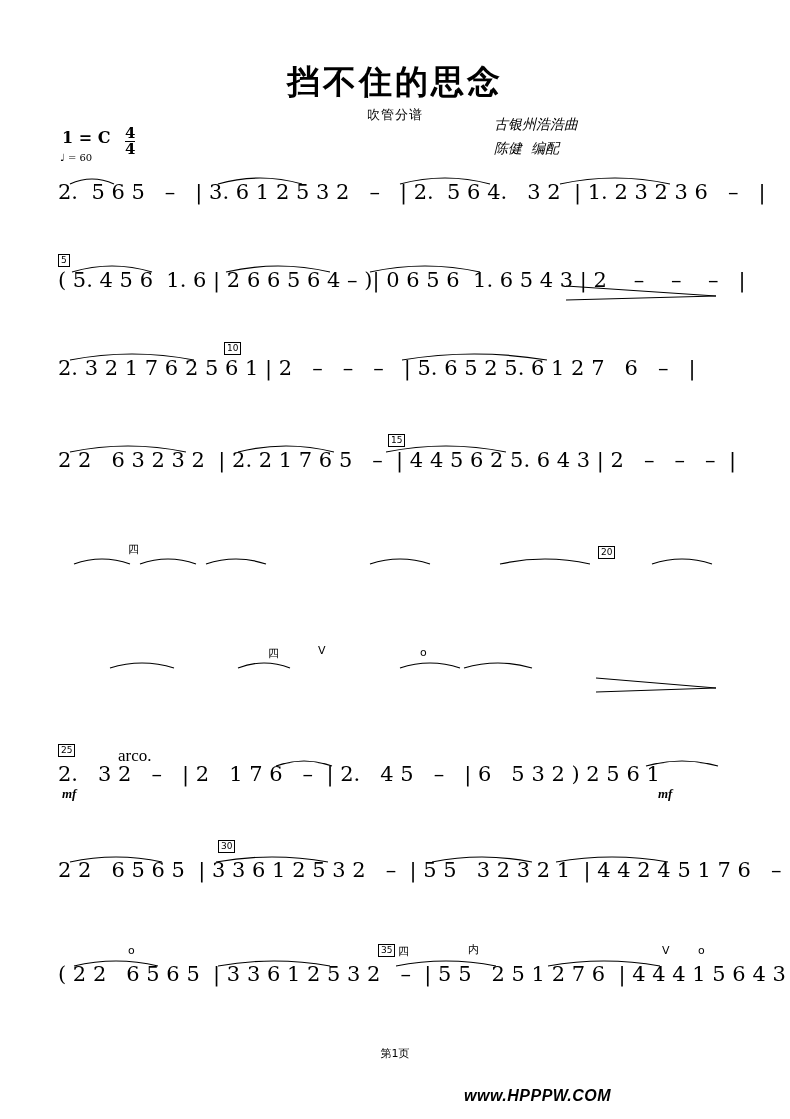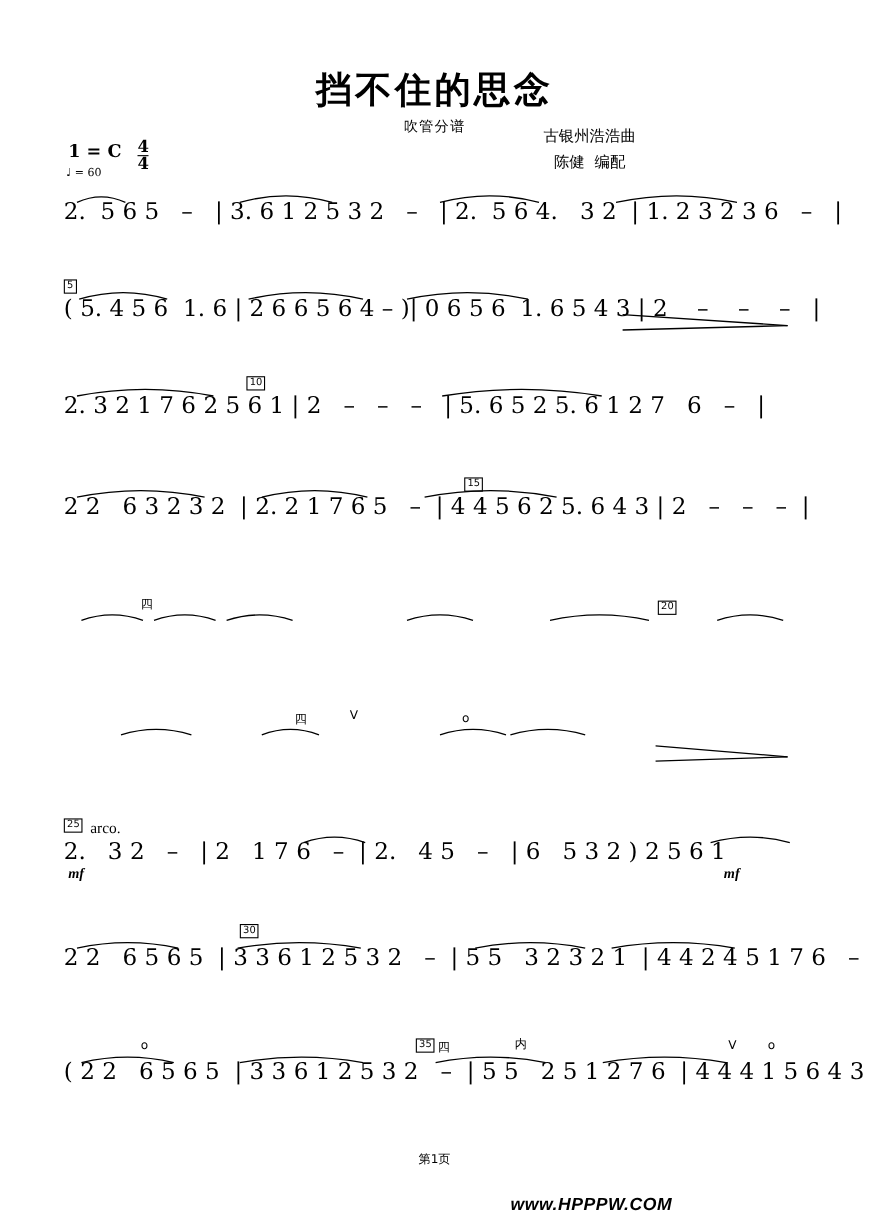--- a/index.html
+++ b/index.html
@@ -40,24 +40,25 @@
     width: 790px;
     text-align: center;
     font-family: "DejaVu Sans", sans-serif;
     font-size: 13px;
     letter-spacing: 1px;
   }
   .credits {
     position: absolute;
     top: 112px;
     right: 55px;
-    text-align: center;
+    text-align: left;
     font-family: "DejaVu Serif", serif;
     font-size: 14px;
     line-height: 24px;
+    font-style: italic;
   }
   .credit-line { white-space: pre; }
 
   
   .keysig {
     position: absolute;
     top: 128px;
     left: 62px;
     font-family: "DejaVu Serif", serif;
     font-size: 16px;
@@ -118,21 +119,22 @@
     font-size: 13px;
   }
   .marking {
     position: absolute;
     font-family: "DejaVu Sans", sans-serif;
     font-size: 11px;
   }
   .arco {
     position: absolute;
     font-family: "Liberation Serif", serif;
-    font-size: 14px;
+    font-size: 17px;
+    margin-left: 36px;
   }
   
   .overlay {
     position: absolute;
     left: 0; top: 0;
     width: 790px; height: 1119px;
     pointer-events: none;
   }
   .footer-page {
     position: absolute;
@@ -171,21 +173,21 @@
   <div class="meter">
     <span class="num">4</span>
     <span class="den">4</span>
   </div>
   <div class="tempo">♩ = 60</div>
 
   <div id="systems">
       <div class="sysline" style="top: 180px;"><div class="row">2.  5 6 5   –   | 3. 6 1 2 5 3 2   –   | 2.  5 6 4.   3 2  | 1. 2 3 2 3 6   –   |</div></div>
       <div class="sysline" style="top: 268px;"><div class="row">( 5. 4 5 6  1. 6 | 2 6 6 5 6 4 – )| 0 6 5 6  1. 6 5 4 3 | 2    –    –    –   |</div><span class="measnum" style="left: 58px; top: -14px;">5</span></div>
       <div class="sysline" style="top: 356px;"><div class="row">2. 3 2 1 7 6 2 5 6 1 | 2   –   –   –   | 5. 6 5 2 5. 6 1 2 7   6   –   |</div><span class="measnum" style="left: 224px; top: -14px;">10</span></div>
-      <div class="sysline" style="top: 448px;"><div class="row">2 2   6 3 2 3 2  | 2. 2 1 7 6 5   –  | 4 4 5 6 2 5. 6 4 3 | 2   –   –   –  |</div><span class="measnum" style="left: 388px; top: -14px; margin-left: 34px;">15</span></div>
+      <div class="sysline" style="top: 448px;"><div class="row">2 2   6 3 2 3 2  | 2. 2 1 7 6 5   –  | 4 4 5 6 2 5. 6 4 3 | 2   –   –   –  |</div><span class="measnum" style="left: 388px; top: -14px;">15</span></div>
       <div class="sysline" style="top: 560px;"><span class="measnum" style="left: 578px; top: -14px; margin-left: 20px;">20</span><span class="marking" style="left: 128px; top: -18px;">四</span></div>
       <div class="sysline" style="top: 664px;"><span class="marking" style="left: 268px; top: -18px;">四</span><span class="marking" style="left: 318px; top: -20px;">V</span><span class="marking" style="left: 420px; top: -18px;">o</span></div>
       <div class="sysline" style="top: 762px;"><div class="row">2.   3 2   –   | 2   1 7 6   –  | 2.   4 5   –   | 6   5 3 2 ) 2 5 6 1</div><span class="measnum" style="left: 58px; top: -18px;">25</span><span class="dyn" style="left: 62px; top: 24px;">mf</span><span class="dyn" style="left: 658px; top: 24px;">mf</span><span class="arco" style="left: 82px; top: -16px;">arco.</span></div>
       <div class="sysline" style="top: 858px;"><div class="row">2 2   6 5 6 5  | 3 3 6 1 2 5 3 2   –  | 5 5   3 2 3 2 1  | 4 4 2 4 5 1 7 6   –  |</div><span class="measnum" style="left: 218px; top: -18px;">30</span></div>
       <div class="sysline" style="top: 962px;"><div class="row">( 2 2   6 5 6 5  | 3 3 6 1 2 5 3 2   –  | 5 5   2 5 1 2 7 6  | 4 4 4 1 5 6 4 3 2  1 6  |</div><span class="measnum" style="left: 378px; top: -18px;">35</span><span class="marking" style="left: 128px; top: -18px;">o</span><span class="marking" style="left: 398px; top: -18px;">四</span><span class="marking" style="left: 468px; top: -20px;">内</span><span class="marking" style="left: 662px; top: -18px;">V</span><span class="marking" style="left: 698px; top: -18px;">o</span></div>
     </div>
 
   <svg class="overlay" viewBox="0 0 790 1119">
     <g stroke="#000" fill="none" stroke-width="1.2">
 

